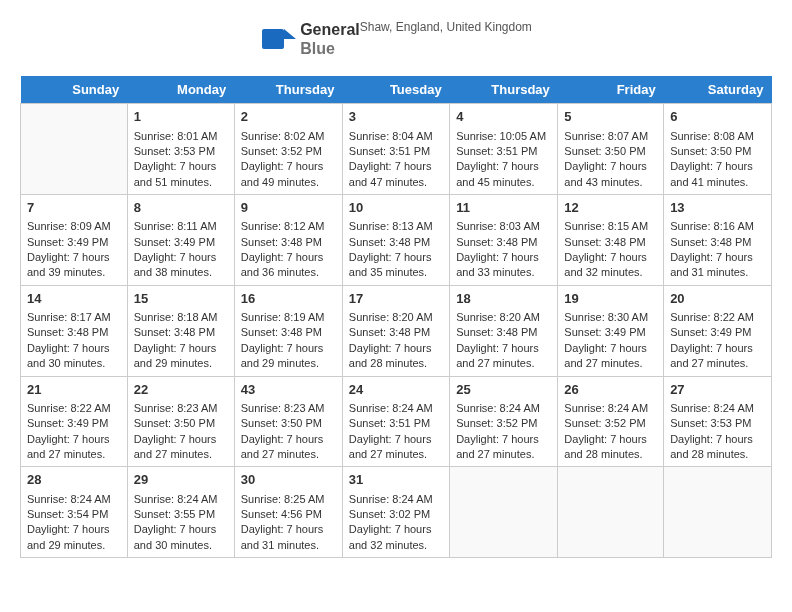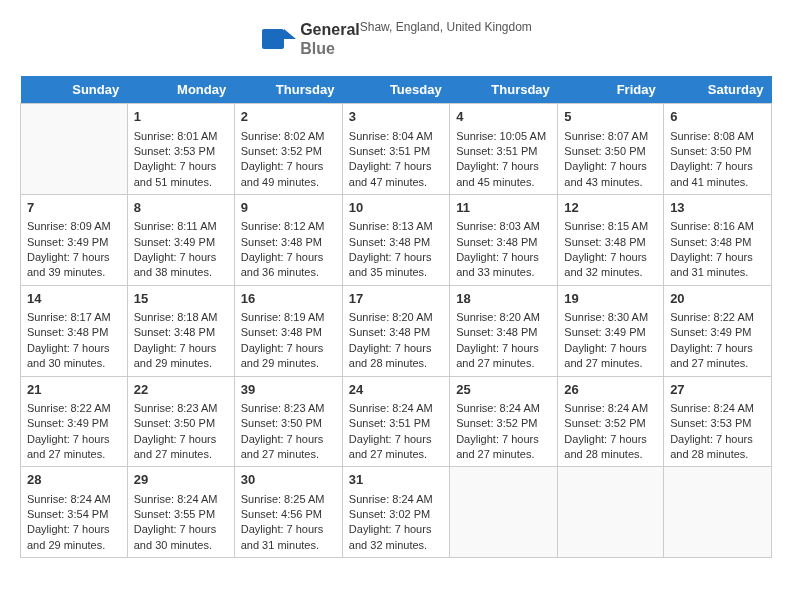--- a/index.html
+++ b/index.html
@@ -236,21 +236,21 @@
         <span>Sunset: 3:49 PM</span><br>
         <span>Daylight: 7 hours and 27 minutes.</span>
       </td>
         <td>
         <span class="day-number">22</span>
         <span>Sunrise: 8:23 AM</span><br>
         <span>Sunset: 3:50 PM</span><br>
         <span>Daylight: 7 hours and 27 minutes.</span>
       </td>
         <td>
-        <span class="day-number">39</span>
+        <span class="day-number">43</span>
         <span>Sunrise: 8:23 AM</span><br>
         <span>Sunset: 3:50 PM</span><br>
         <span>Daylight: 7 hours and 27 minutes.</span>
       </td>
         <td>
         <span class="day-number">24</span>
         <span>Sunrise: 8:24 AM</span><br>
         <span>Sunset: 3:51 PM</span><br>
         <span>Daylight: 7 hours and 27 minutes.</span>
       </td>

